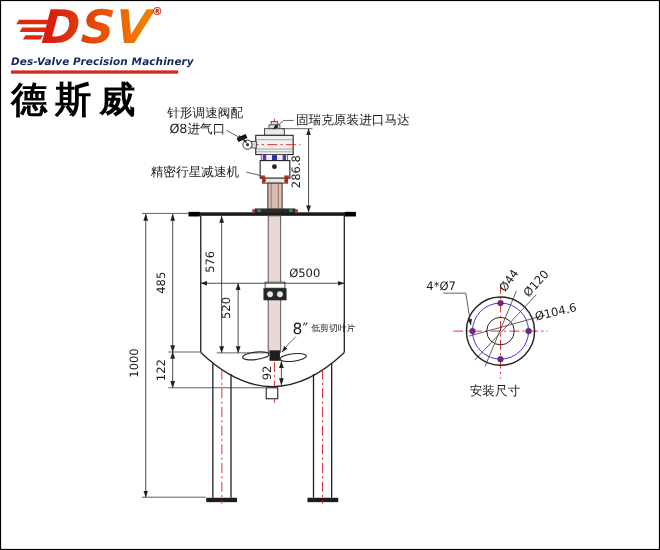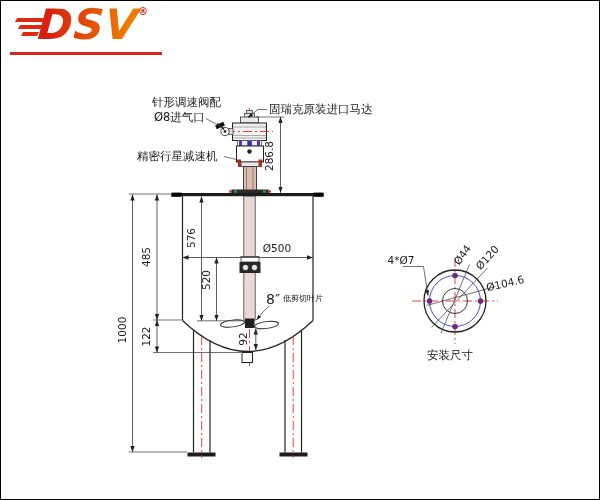--- a/index.html
+++ b/index.html
@@ -43,21 +43,23 @@
   <div class="logo">
     <div class="dsv-row">
       <span class="swoosh">
           <i></i>
           <i></i>
           <i></i>
         </span>
       <span class="dsv">DSV</span>
       <span class="reg">®</span>
     </div>
+    <div class="tagline">Des-Valve Precision Machinery</div>
     <div class="underline"></div>
+    <div class="cn">德斯威</div>
   </div>
 
   <svg width="600" height="500" viewBox="0 0 600 500">
     <defs>
       <marker id="arr" viewBox="0 0 10 10" refX="9.5" refY="5" markerWidth="8" markerHeight="8" orient="auto-start-reverse">
         <path d="M0,1.6 L10,5 L0,8.4 z" fill="#222"></path>
       </marker>
     </defs>
 
     <g>

